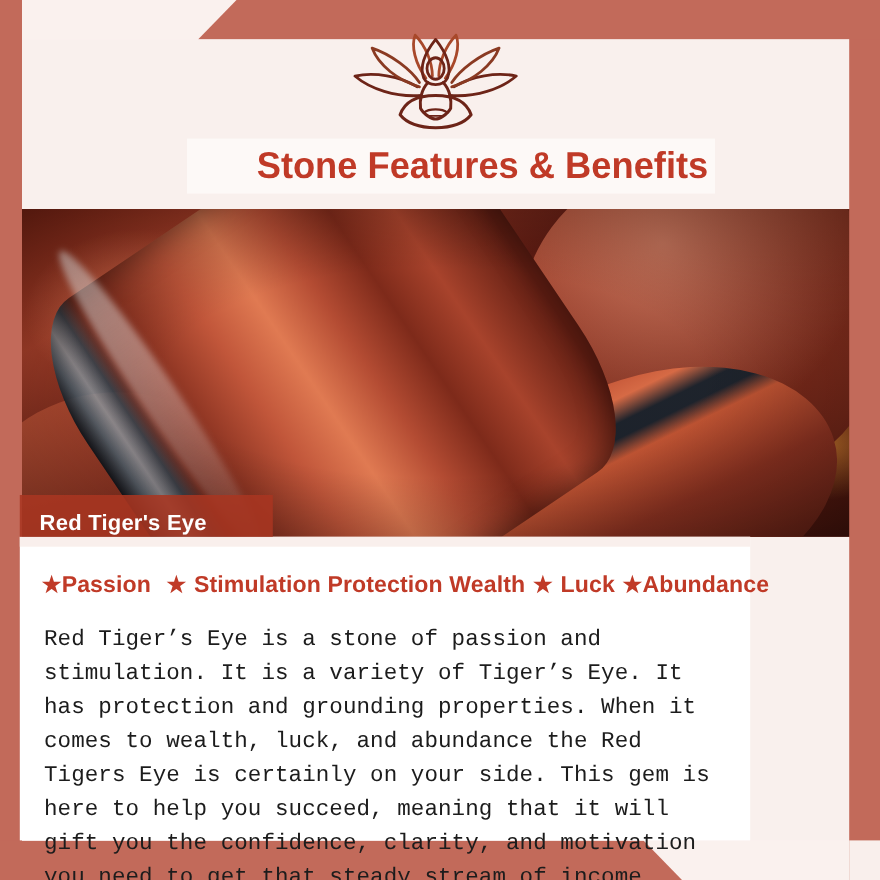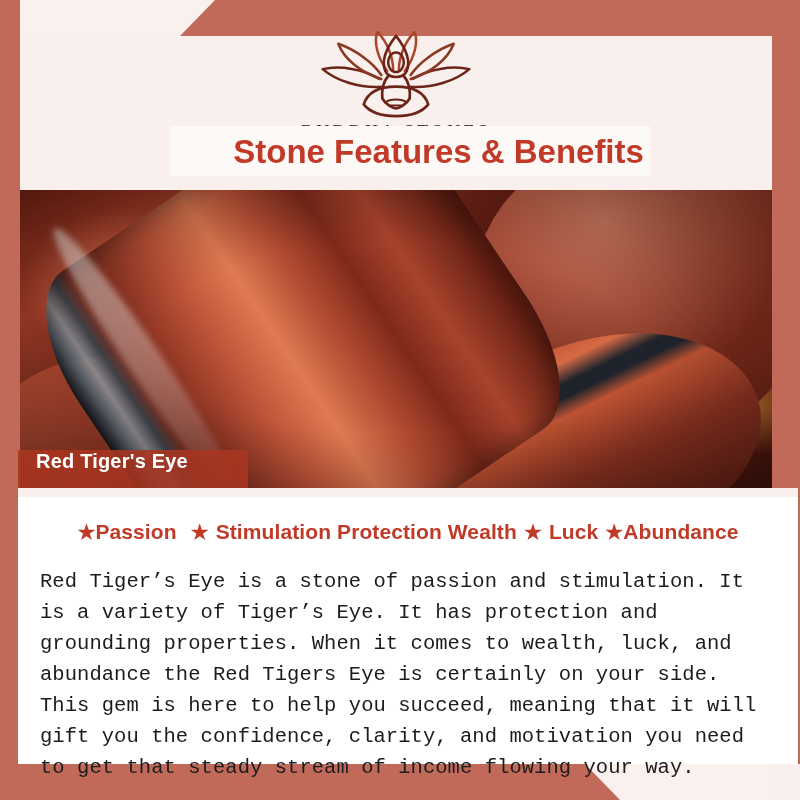--- a/index.html
+++ b/index.html
@@ -225,39 +225,39 @@
 
   
   .stone-tag {
     position: absolute;
     left: 18px;
     top: 450px;
     width: 230px;
     height: 38px;
     background: rgba(168, 53, 33, 0.88);
     display: flex;
-    align-items: flex-start;
+    align-items: flex-end;
     z-index: 7;
   }
   .stone-tag-label {
     font-family: "Liberation Sans Narrow", "Liberation Sans", sans-serif;
     font-size: 20px;
     font-weight: bold;
     color: #ffffff;
     margin-left: 18px;
     letter-spacing: 0.2px;
     white-space: nowrap;
   }
 
   
   .content-panel {
     position: absolute;
     left: 18px;
     top: 488px;
-    width: 780px;
+    width: 664px;
     height: 276px;
     background: #ffffff;
     z-index: 4;
   }
   .panel-topstrip {
     width: 100%;
     height: 9px;
     background: #f9efec;
   }
   .keywords {

